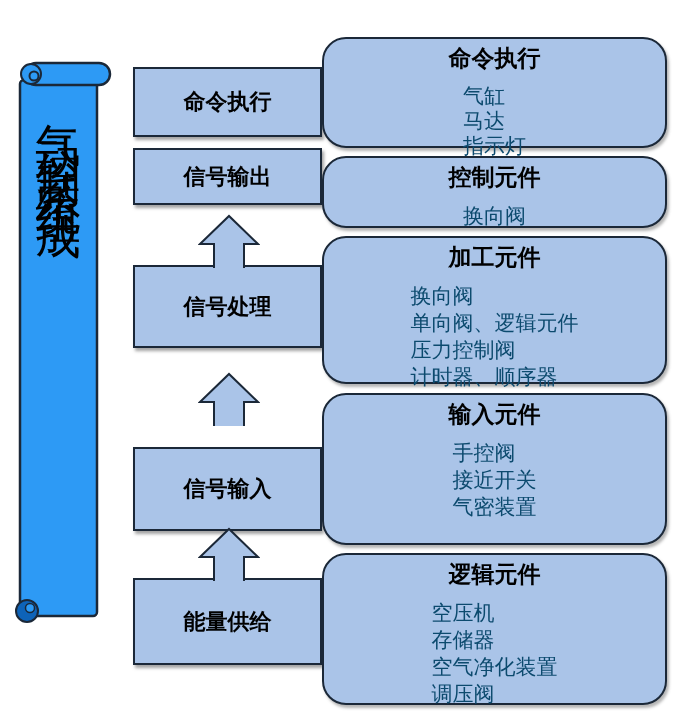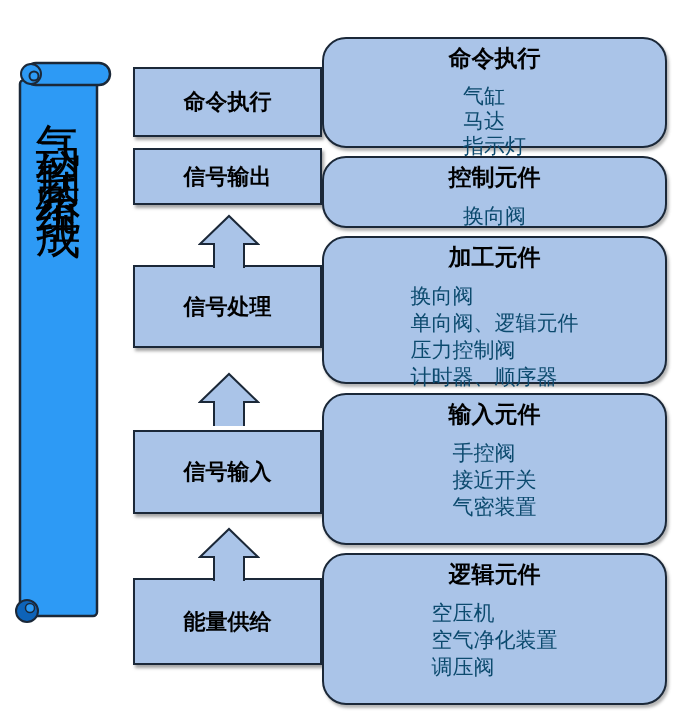--- a/index.html
+++ b/index.html
@@ -28,21 +28,21 @@
   .stage{
     position:absolute;left:133px;width:189px;box-sizing:border-box;
     background:#aac4e8;border:2px solid #1b2838;
     box-shadow:2px 3px 3px rgba(90,90,90,0.55);
     display:flex;align-items:center;justify-content:center;
     font-size:22px;font-weight:bold;color:#000;z-index:1;
   }
   .s1{top:67px;height:70px;}
   .s2{top:148px;height:57px;}
   .s3{top:265px;height:83px;}
-  .s4{top:430px;height:84px;text-align:center;}
+  .s4{top:447px;height:84px;text-align:center;}
   .s5{top:578px;height:87px;}
 
   
   .arrow{position:absolute;left:198px;z-index:3;}
   .a1{top:214px;}
   .a2{top:372px;}
   .a3{top:527px;}
 
   
   .detail{
@@ -145,18 +145,19 @@
       <li>手控阀</li>
       <li>接近开关</li>
       <li>气密装置</li>
     </ul>
   </div>
 
   <div class="detail d5">
     <div class="title">逻辑元件</div>
     <ul>
       <li>空压机</li>
+      <li>存储器</li>
       <li>空气净化装置</li>
       <li>调压阀</li>
     </ul>
   </div>
 
 </div>
 
 </body></html>

